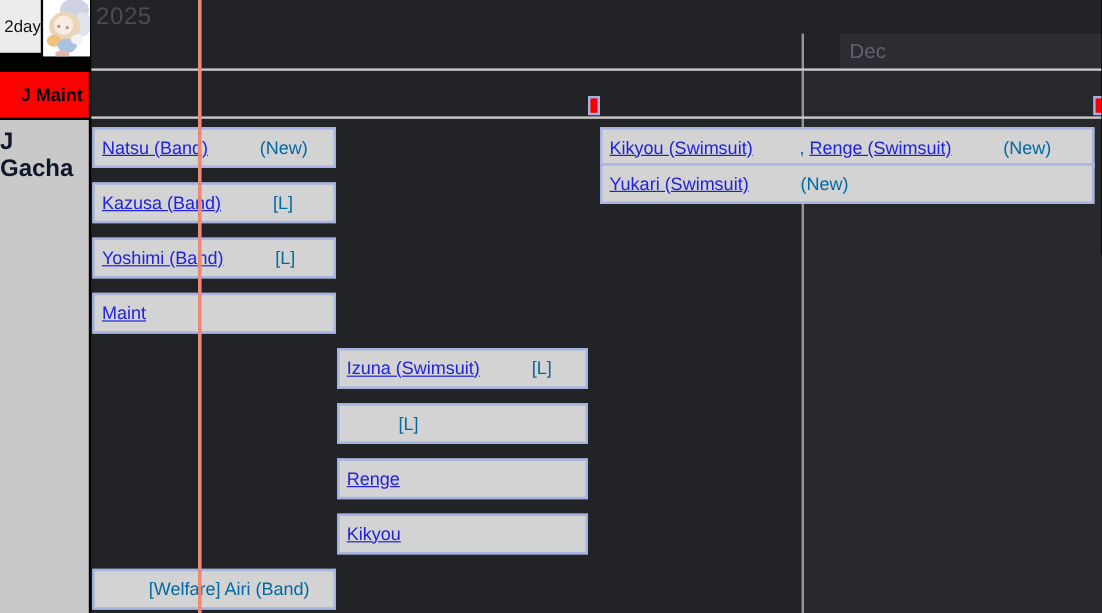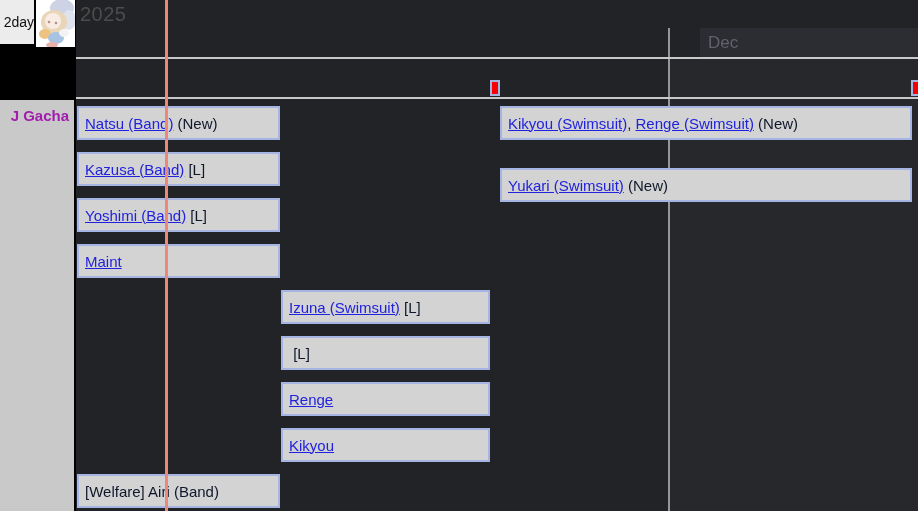--- a/index.html
+++ b/index.html
@@ -37,40 +37,40 @@
   
   .ebox{
     position:absolute;height:34px;box-sizing:border-box;background:#d3d3d3;
     border:2px solid #a6b4e4;z-index:4;display:flex;align-items:center;
     padding-left:6px;font-size:15px;color:#000;white-space:pre;overflow:hidden;
   }
   .col-l{left:77px;width:203px;}
   .col-m{left:281px;width:209px;}
   .col-r{left:500px;width:412px;}
   .elink{color:#2122dd;text-decoration:underline;cursor:pointer;}
-  .etext{color:#0f172a;}
+  .etext{color:#0369a1;margin-left:39px;}
   
   .sidebar{position:absolute;left:0;top:0;width:76px;height:511px;background:#000;z-index:5;}
   .cell-2day{
     position:absolute;left:0;top:0;width:34px;height:44px;background:#ececec;
     display:flex;align-items:center;justify-content:flex-end;font-size:14px;color:#111;
   }
   .cell-img{
     position:absolute;left:36px;top:0;width:39px;height:47px;background:#fff;
     overflow:hidden;cursor:pointer;
   }
   .cell-maint{
     position:absolute;left:0;top:60px;width:74px;height:38px;background:#fb0100;
     display:flex;align-items:center;justify-content:flex-end;
     font-size:15px;font-weight:bold;color:#000;padding-right:5px;box-sizing:border-box;
   }
   .cell-gacha{
     position:absolute;left:0;top:100px;width:74px;height:411px;background:#c9c9c9;
     display:flex;align-items:flex-start;justify-content:flex-end;
-    font-size:15px;font-weight:bold;color:#a21caf;
+    font-size:20px;font-weight:bold;color:#0f172a;
     padding:7px 5px 0 0;box-sizing:border-box;
   }
   
   .now-line{
     position:absolute;left:165px;top:0;width:3px;height:511px;
     background:#ee8776;z-index:10;
   }
 </style>
 </head>
 <body>
@@ -115,21 +115,21 @@
     <a class="elink">Kikyou</a>
   </div>
 
   <div class="ebox col-l" style="top:474px">
     <span class="etext">[Welfare] Airi (Band)</span>
   </div>
 
   <div class="ebox col-r" style="top:106px">
     <a class="elink">Kikyou (Swimsuit)</a><span class="etext">, </span><a class="elink">Renge (Swimsuit)</a><span class="etext"> (New)</span>
   </div>
-  <div class="ebox col-r" style="top:168px">
+  <div class="ebox col-r" style="top:136px">
     <a class="elink">Yukari (Swimsuit)</a><span class="etext"> (New)</span>
   </div>
 
   <div class="sidebar">
     <div class="cell-2day">
       <span>2day</span>
     </div>
     <div class="cell-img">
       <svg width="39" height="47" viewBox="0 0 39 47" xmlns="http://www.w3.org/2000/svg">
         <rect x="0" y="0" width="39" height="47" fill="#ffffff"></rect>
@@ -138,20 +138,23 @@
         <ellipse cx="18" cy="22" rx="13" ry="12" fill="#e9d6b9"></ellipse>
         <circle cx="17" cy="21" r="8" fill="#f9ece4"></circle>
         <circle cx="13" cy="22" r="1.3" fill="#b98c86"></circle>
         <circle cx="20" cy="23" r="1.3" fill="#b98c86"></circle>
         <ellipse cx="9" cy="34" rx="6" ry="5" fill="#eec27f"></ellipse>
         <ellipse cx="20" cy="38" rx="8" ry="6" fill="#a8c2e2"></ellipse>
         <ellipse cx="28" cy="33" rx="5" ry="4" fill="#f3f3f5"></ellipse>
         <ellipse cx="16" cy="45" rx="6" ry="3" fill="#e7b2a8"></ellipse>
       </svg>
     </div>
+    <div class="cell-maint">
+      <span>J Maint</span>
+    </div>
     <div class="cell-gacha">
       <span>J Gacha</span>
     </div>
   </div>
 
   <div class="now-line"></div>
 
 </div>
 
 </body></html>

